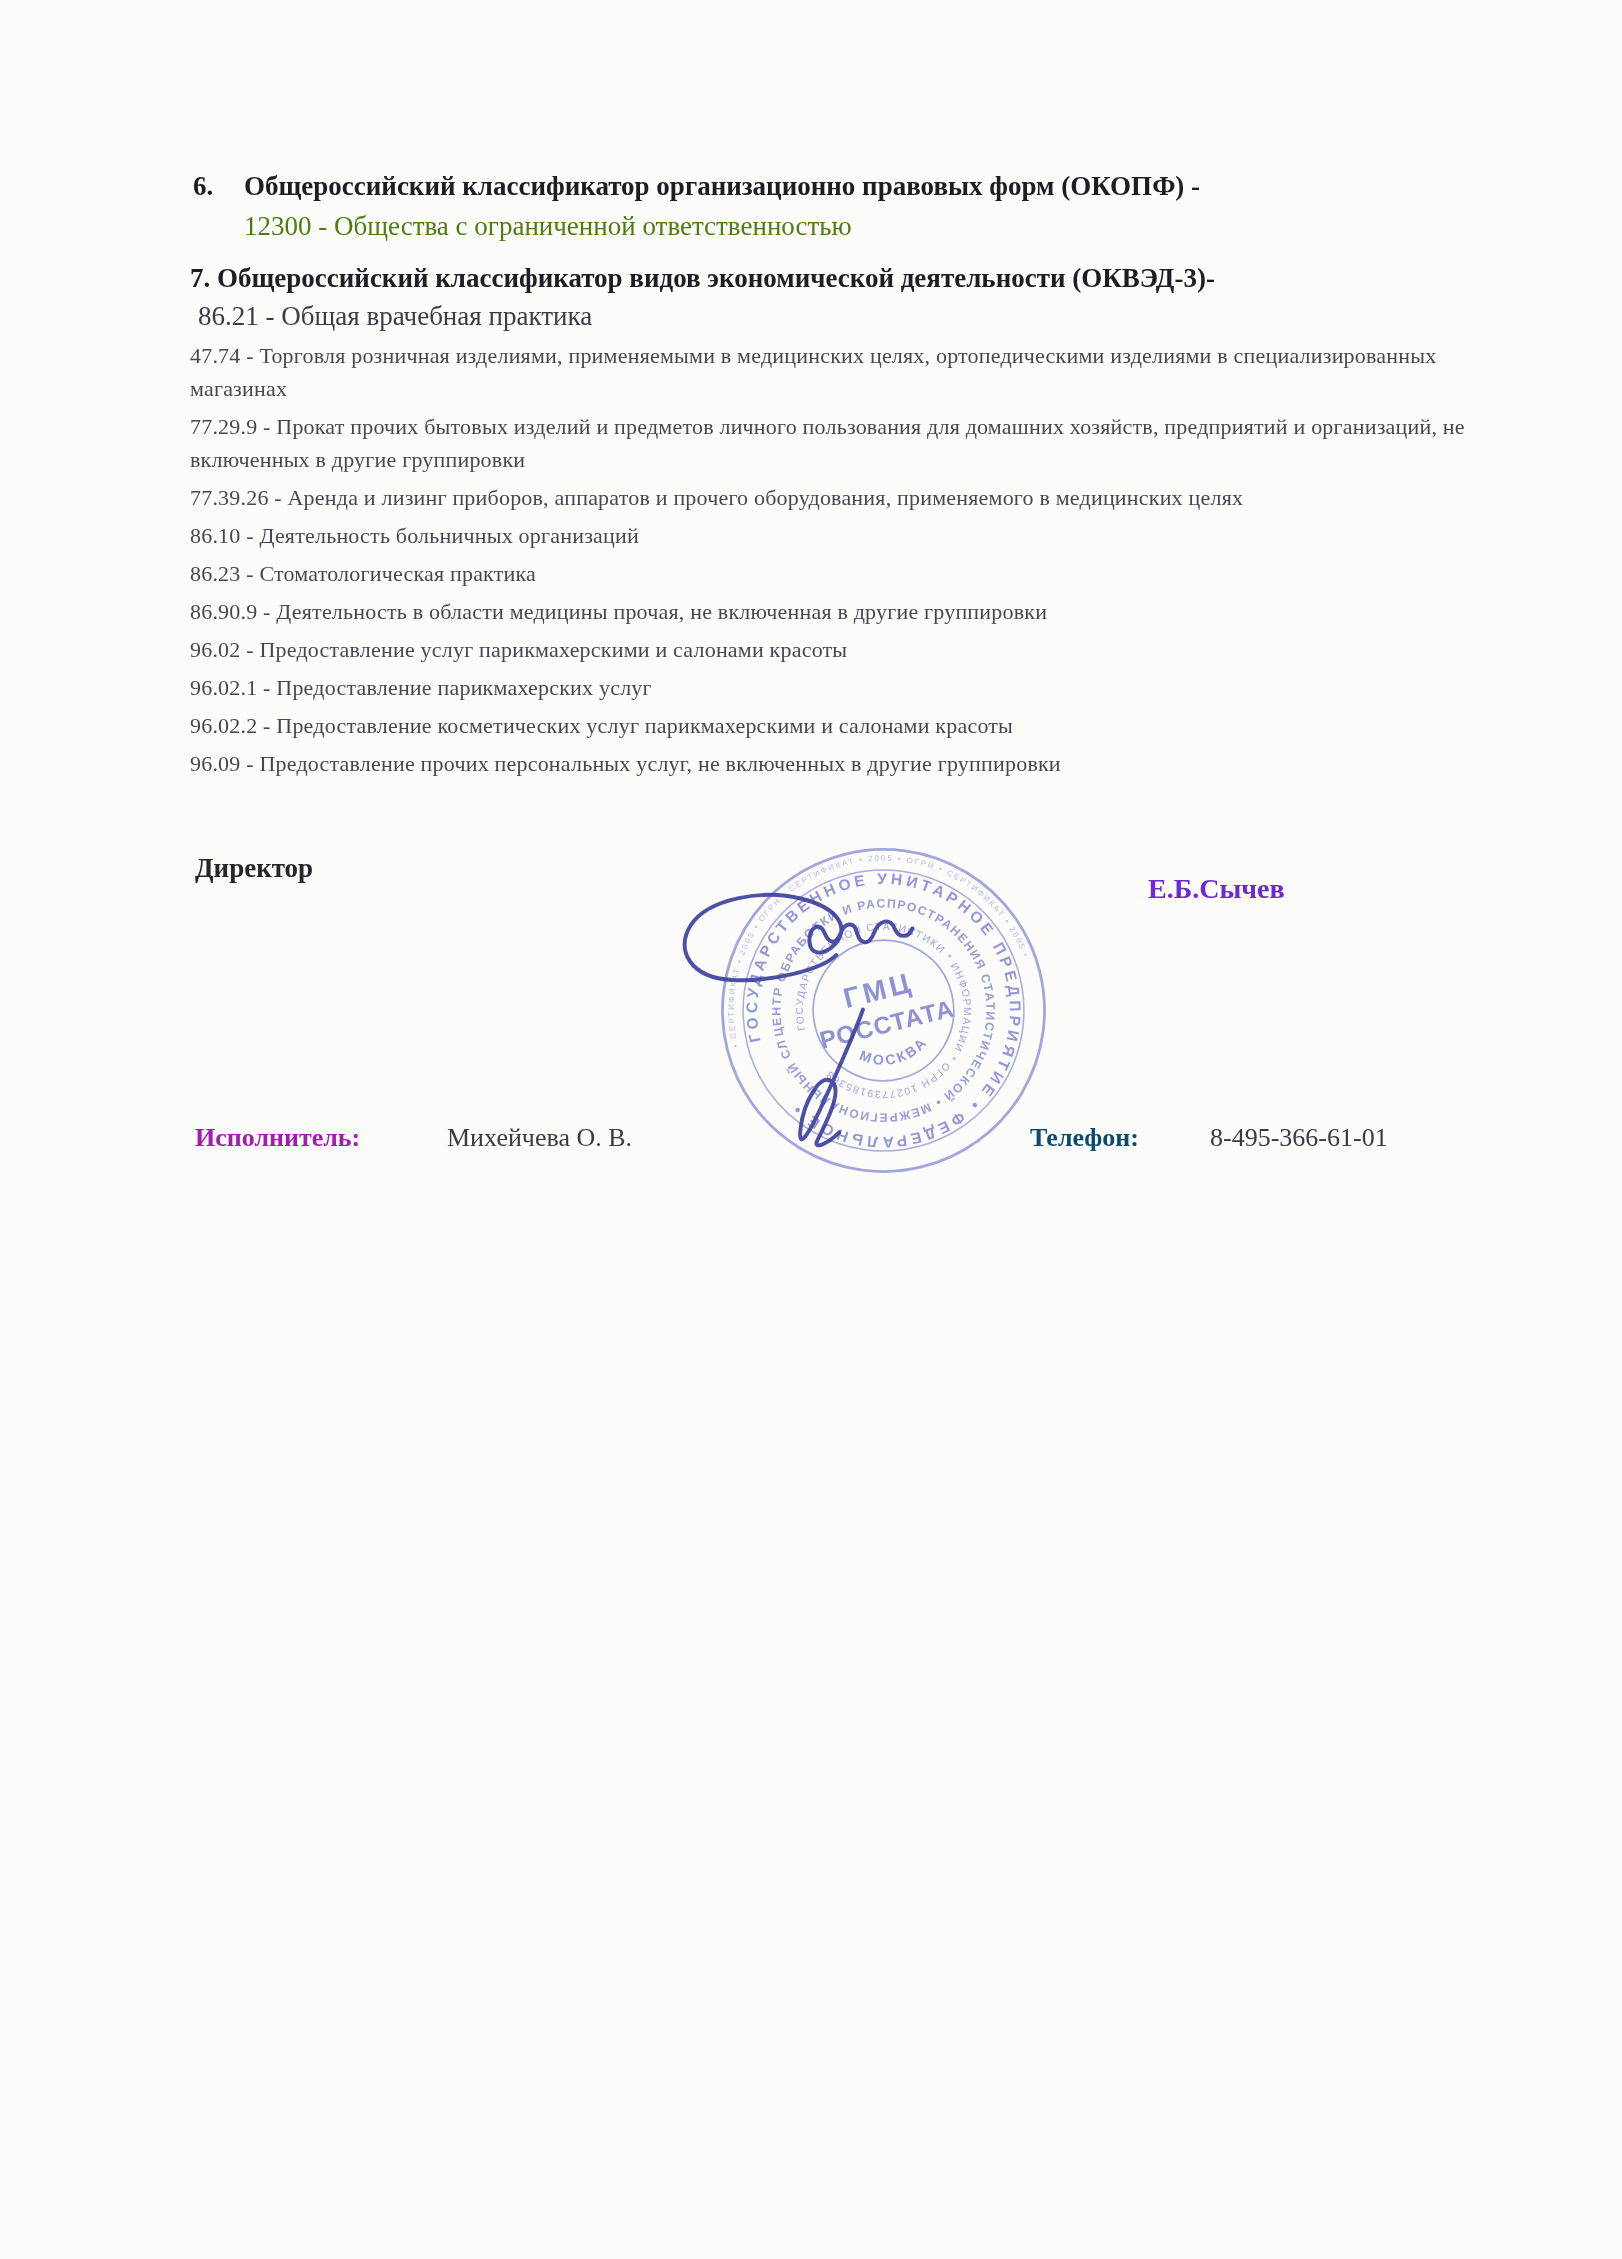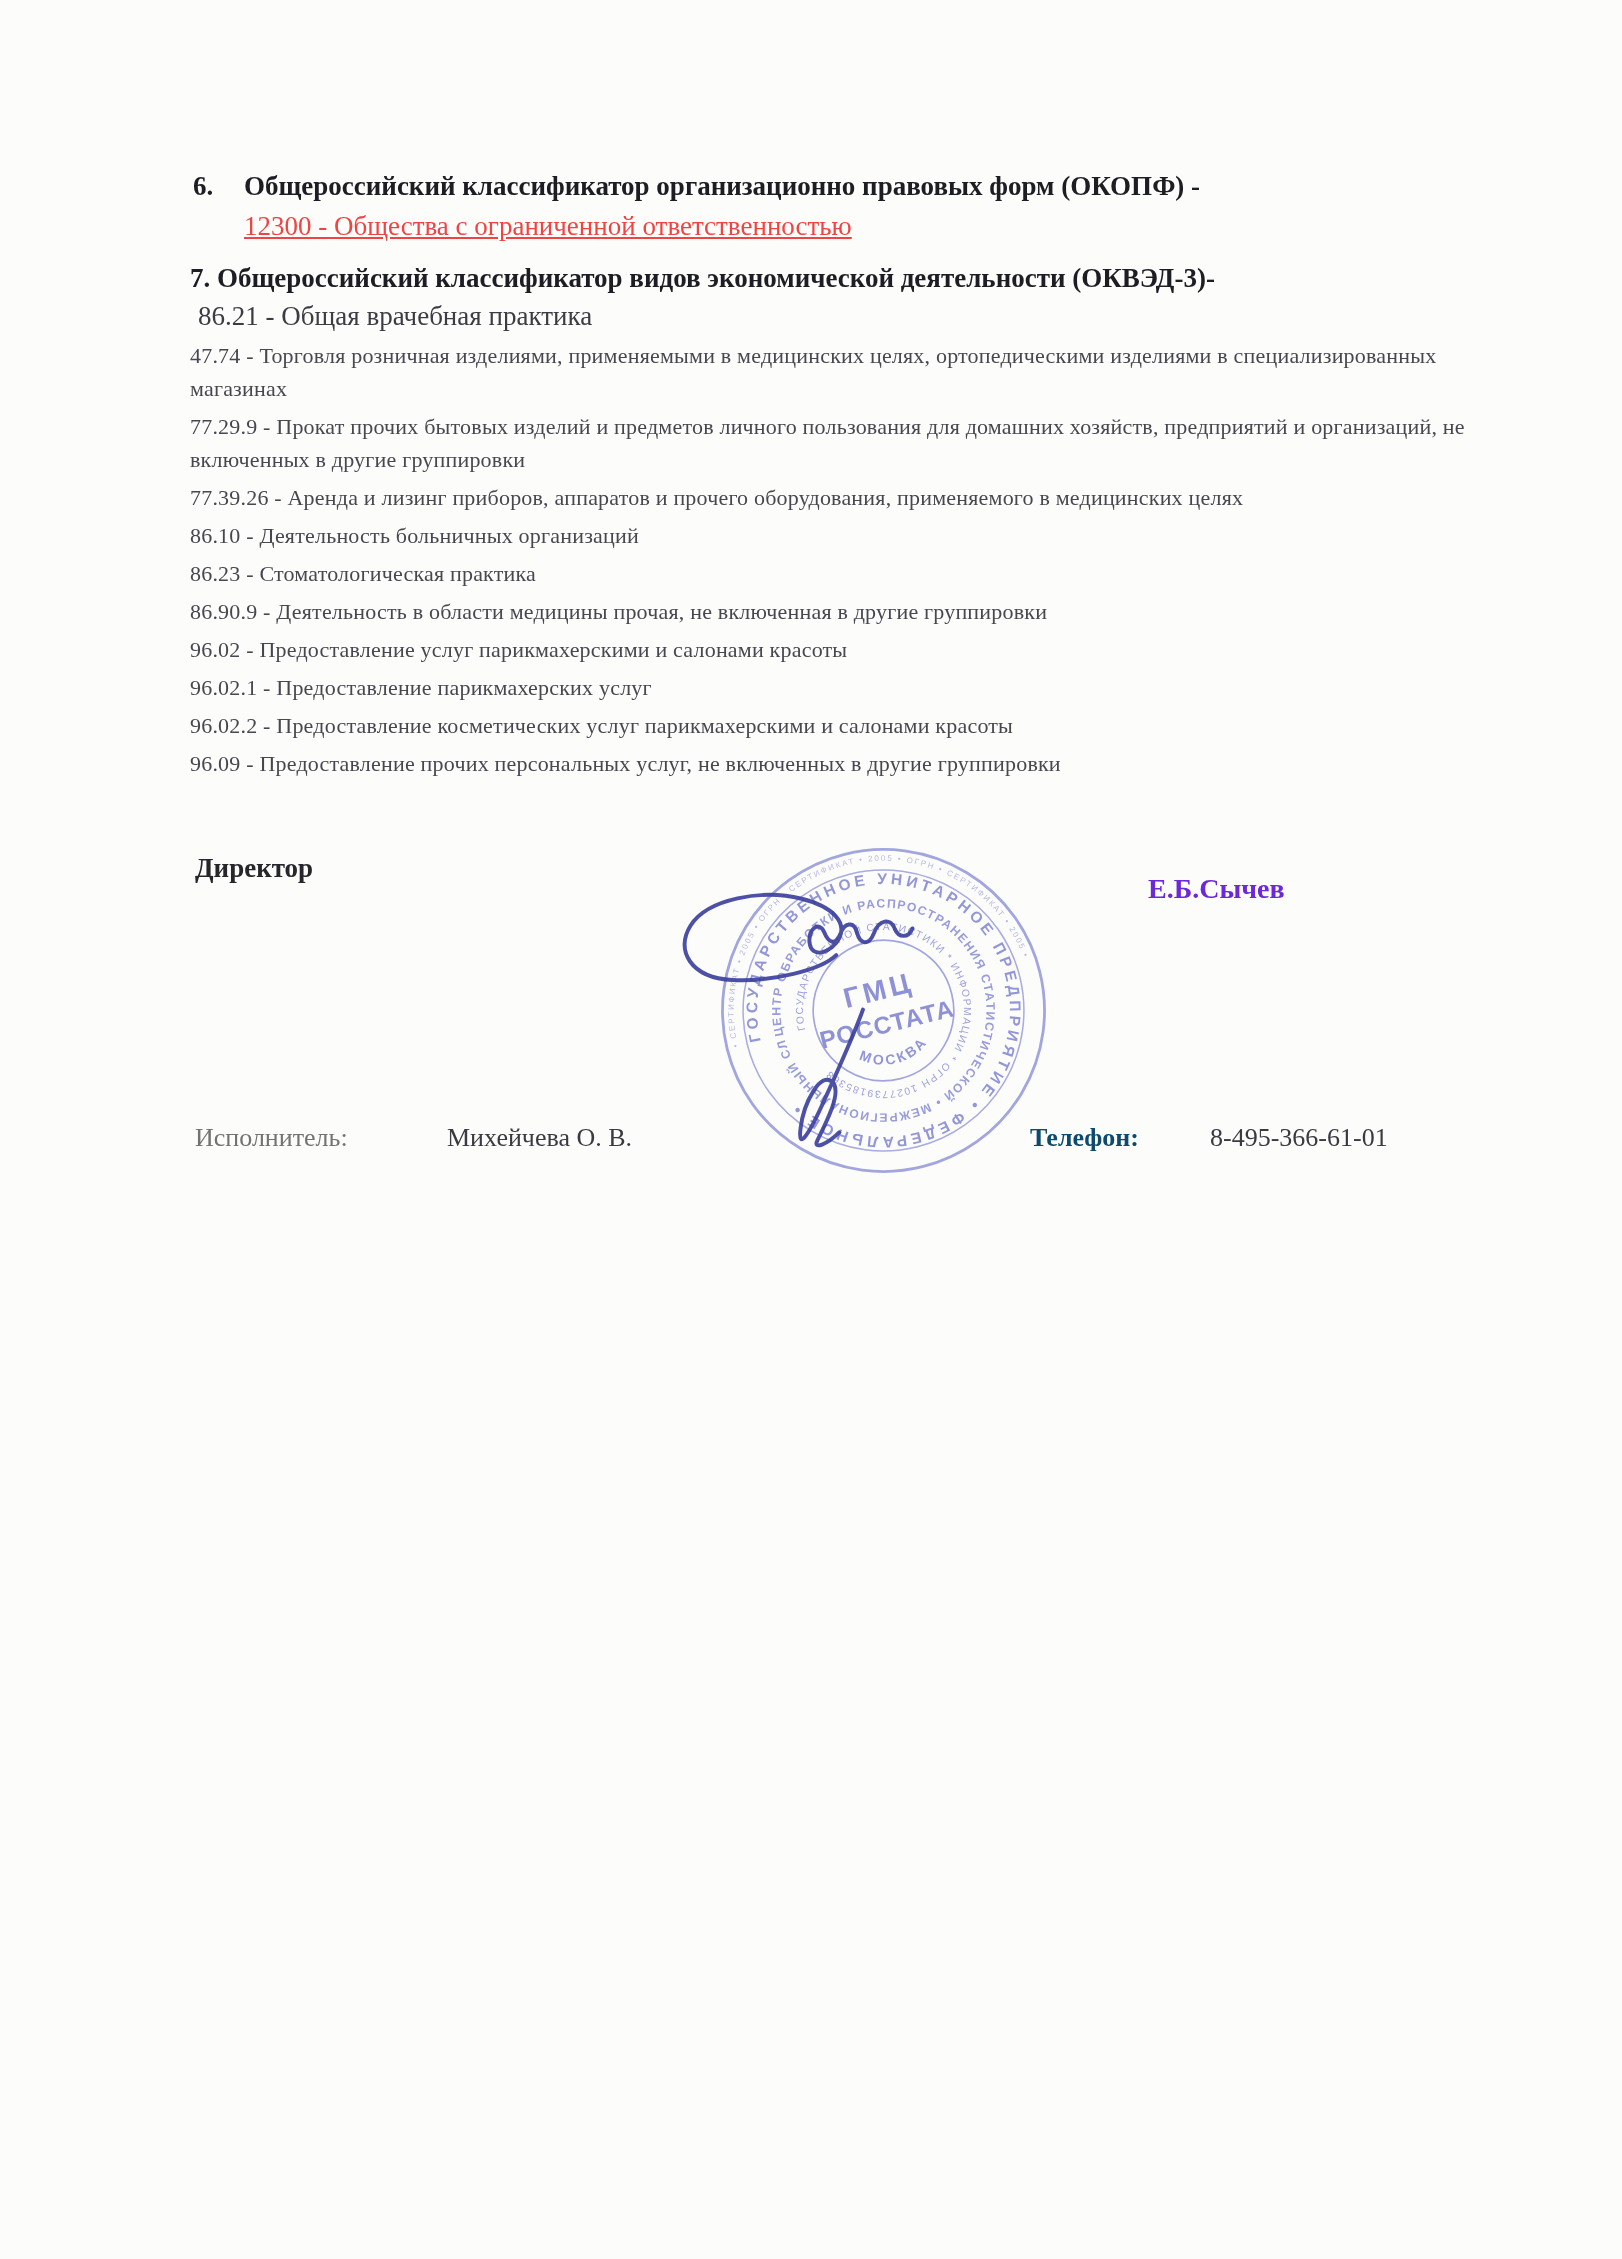--- a/index.html
+++ b/index.html
@@ -11,21 +11,21 @@
     position:relative;
     overflow:hidden;
   }
   .page{position:absolute;inset:0;padding-left:25px;}
   
   .item6{
     position:absolute;left:193px;top:166px;width:1277px;
     font-size:27px;line-height:40px;font-weight:bold;color:#1d1d24;
   }
   .item6 .num{display:inline-block;width:51px;}
-  .item6 .val{font-weight:normal;color:#ef4444;padding-left:51px;text-decoration:underline;}
+  .item6 .val{font-weight:normal;color:#4d7c0f;padding-left:51px;}
   
   .sec7-title{
     position:absolute;left:190px;top:259px;width:1386px;
     font-size:27px;line-height:38px;font-weight:bold;color:#1d1d24;
   }
   .sec7-primary{
     position:absolute;left:198px;top:301px;width:1386px;
     font-size:27px;color:#3c3c45;
   }
   .okved-list{
@@ -41,21 +41,21 @@
   .director-label{
     position:absolute;left:195px;top:853px;
     font-size:27px;font-weight:bold;color:#26262d;
   }
   .director-name{
     position:absolute;left:1148px;top:849px;
     font-size:28px;font-weight:bold;color:#6d28d9;margin-top:24px;
   }
   .executor-label{
     position:absolute;left:195px;top:1123px;
-    font-size:26px;font-weight:normal;color:#737373;
+    font-size:26px;font-weight:bold;color:#a21caf;
   }
   .executor-name{
     position:absolute;left:447px;top:1123px;
     font-size:26px;color:#3a3a42;
   }
   .phone-label{
     position:absolute;left:1030px;top:1123px;
     font-size:26px;font-weight:bold;color:#0c4a6e;
   }
   .phone-value{

